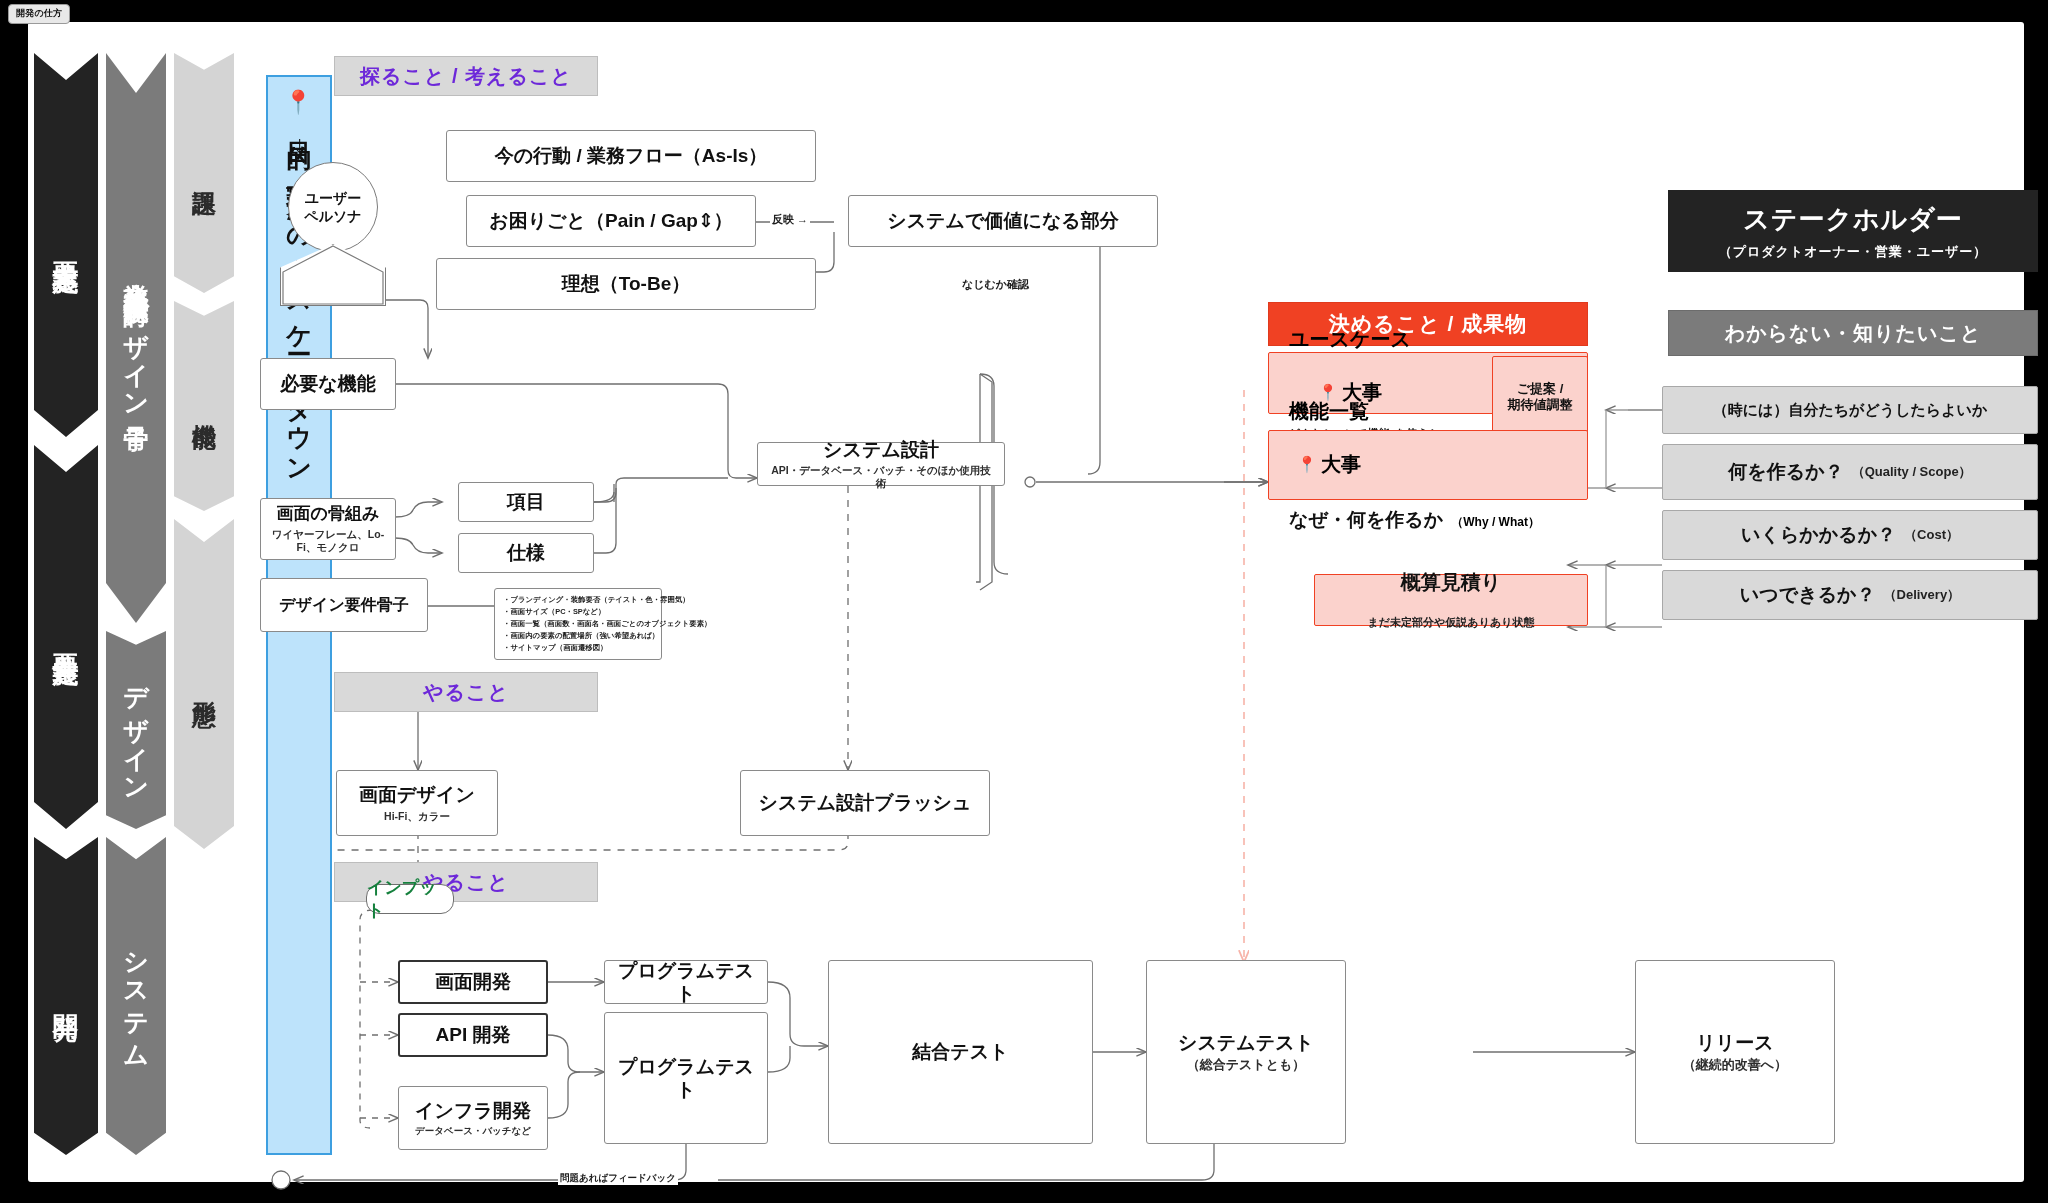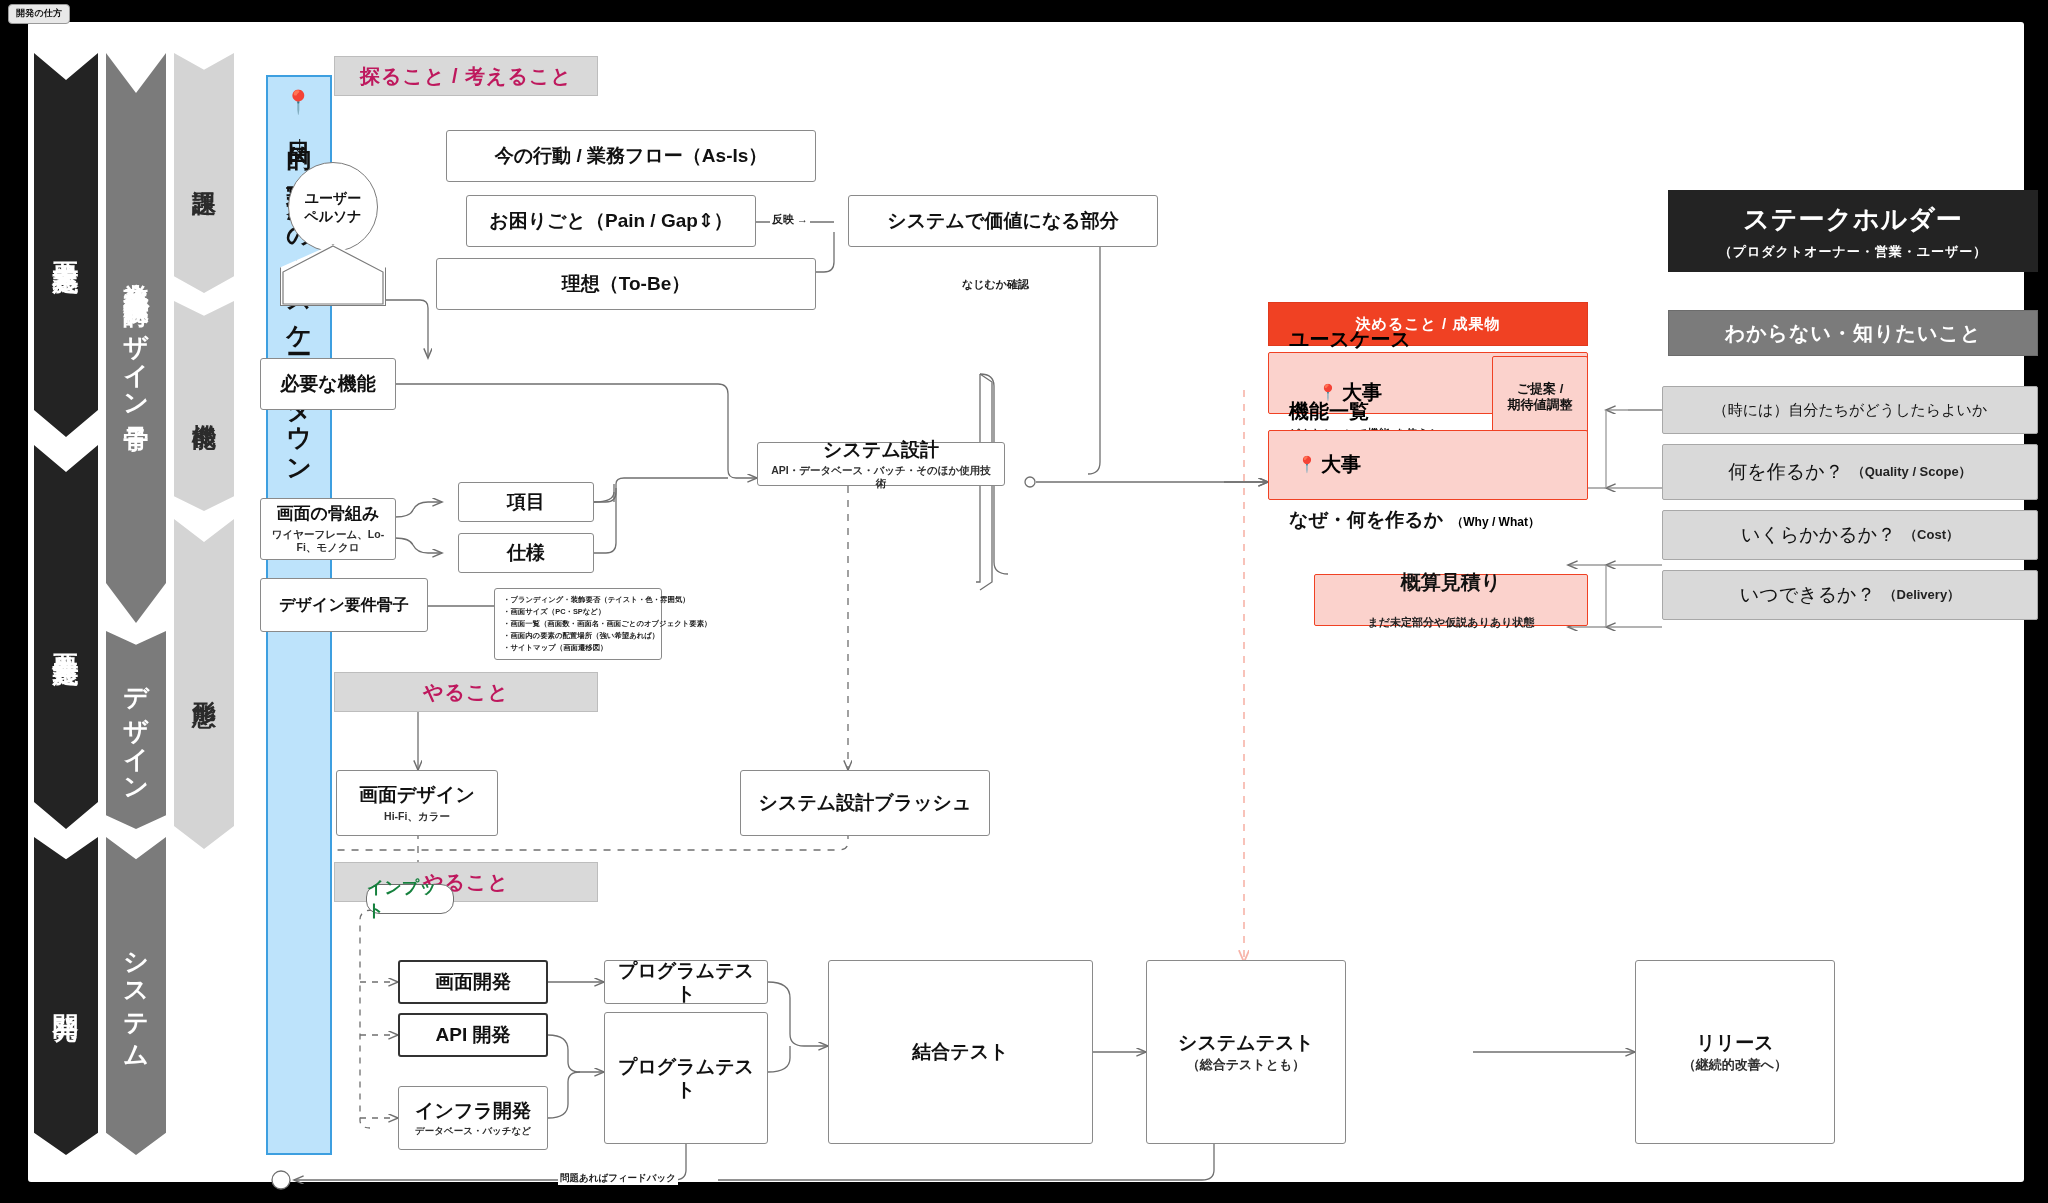--- a/index.html
+++ b/index.html
@@ -55,23 +55,23 @@
   .rail .rail-text {
     writing-mode: vertical-rl; text-orientation: upright;
     font-size: 25px; font-weight: 700; color: #111;
     letter-spacing: 4px; margin-top: 8px; line-height: 1;
   }
 
   
   .strip {
     position: absolute; background: #d9d9d9; border: 1px solid #bdbdbd;
     display: flex; align-items: center; justify-content: center;
-    font-size: 20px; font-weight: 700; color: #be185d; letter-spacing: 1px;
-  }
-  .strip.red { background: #f04123; border-color: #e03a1d; color: #fff; font-size: 15px; }
+    font-size: 20px; font-weight: 700; color: #6d28d9; letter-spacing: 1px;
+  }
+  .strip.red { background: #f04123; border-color: #e03a1d; color: #fff; font-size: 21px; }
   .strip.black { background: #232323; border: none; color: #fff; flex-direction: column; }
   .strip.grayfill { background: #7b7b7b; border: 1px solid #6c6c6c; color: #fff; }
 
   
   .node {
     position: absolute; background: #fff; border: 1px solid #8a8a8a;
     border-radius: 3px; display: flex; flex-direction: column;
     align-items: center; justify-content: center; text-align: center;
     color: #111; padding: 4px 8px;
   }
@@ -113,21 +113,21 @@
   .pink .sm { font-size: 12px; font-weight: 700; }
   .pink.callout { padding: 4px 8px; line-height: 1.35; }
   .pink.callout .t { font-size: 13px; font-weight: 700; }
 
   
   .qbox {
     position: absolute; background: #d9d9d9; border: 1px solid #a8a8a8;
     border-radius: 2px; display: flex; align-items: center; justify-content: center;
     gap: 8px; text-align: center; padding: 0 10px;
   }
-  .qbox .t { font-size: 19px; font-weight: 400; color: #111; }
+  .qbox .t { font-size: 19px; font-weight: 700; color: #111; }
   .qbox .t.small { font-size: 15px; }
   .qbox .s { font-size: 13px; font-weight: 700; color: #222; }
 
   
   .bullets {
     position: absolute; background: #fff; border: 1px solid #8a8a8a;
     border-radius: 3px; padding: 5px 8px;
   }
   .bullets li {
     list-style: none; font-size: 7.4px; font-weight: 700; color: #1d1d1d;

